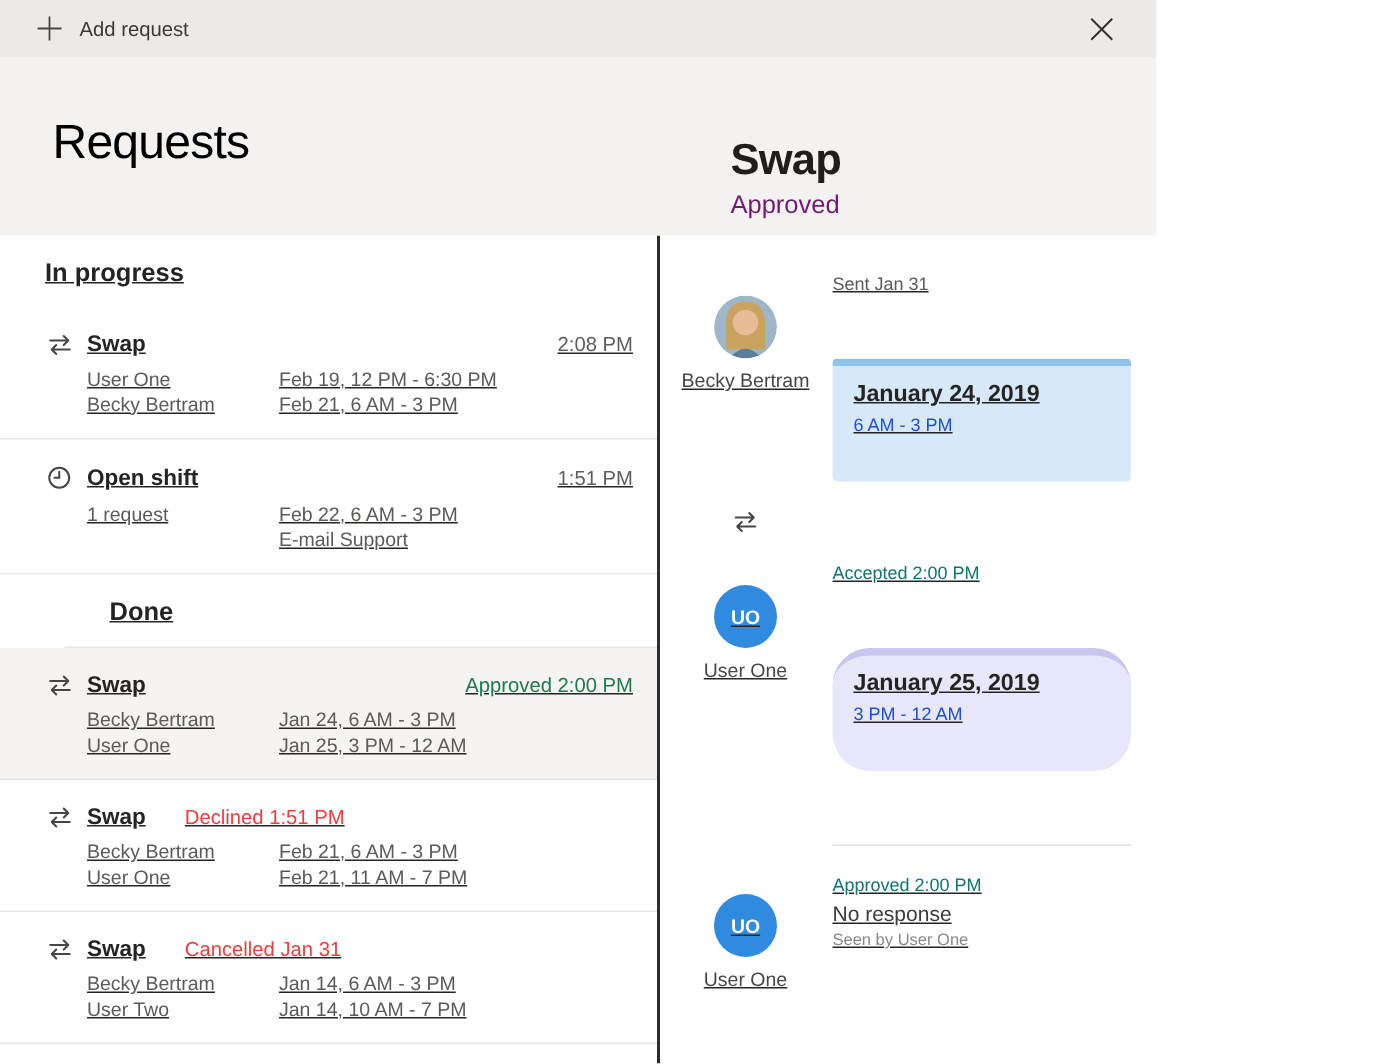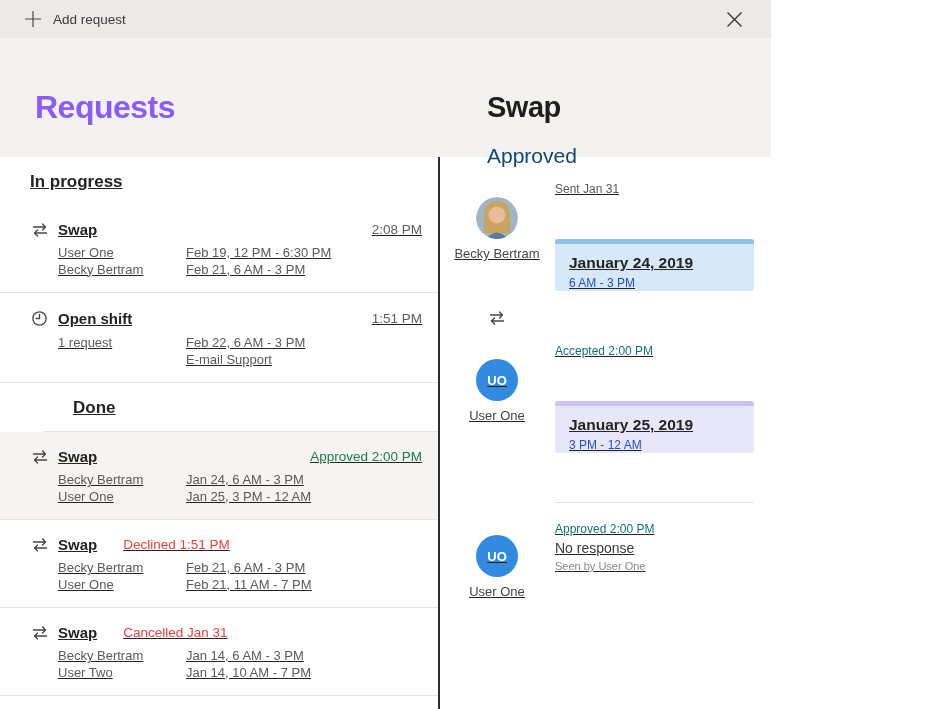--- a/index.html
+++ b/index.html
@@ -24,26 +24,26 @@
     font-family:inherit; font-size:13.5px; color:#3b3a39;
   }
   .topbar-spacer { flex:1; }
   .close-btn { background:none; border:none; cursor:pointer; padding:4px; display:flex; }
 
   
   .header {
     height:119px; background:#f3f2f0; flex-shrink:0; position:relative;
   }
   .page-title {
-    position:absolute; left:35px; top:51px;
-    font-size:32px; font-weight:700; color:#8b5cf6; letter-spacing:-0.5px;
+    position:absolute; left:35px; top:38px;
+    font-size:32px; font-weight:400; color:#000000; letter-spacing:-0.5px;
   }
   .detail-heading { position:absolute; left:487px; top:53px; }
   .detail-title { font-size:29px; font-weight:700; color:#1f1e1d; letter-spacing:-0.5px; }
-  .detail-subtitle { font-size:21px; color:#0c4a6e; margin-top:20px; }
+  .detail-subtitle { font-size:17px; color:#701a75; margin-top:3px; }
 
   
   .content { flex:1; display:flex; min-height:0;text-decoration:underline; }
   .list-panel {
     width:440px; flex-shrink:0; background:#fff;
     border-right:2px solid #2e2d2c; overflow:hidden;
   }
   .detail-panel { flex:1; background:#fff; padding:25px 17px 0 15px; }
 
   
@@ -81,23 +81,23 @@
     width:42px; height:42px; border-radius:50%;
     background:#2f8ae0; color:#ffffff;
     font-size:13px; font-weight:600;
     display:flex; align-items:center; justify-content:center;
   }
   .avatar-name { font-size:13px; color:#484644; margin-top:7px; white-space:nowrap; }
   .card-col { flex:1; min-width:0; }
   .block-label { font-size:12px; margin-bottom:4px; }
   .lbl-gray { color:#5c5a58; }
   .lbl-green { color:#0f766e; }
-  .shift-card { border-radius:3px; padding:10px 14px 1px;margin-top:43px; }
+  .shift-card { border-radius:3px; padding:10px 14px 31px;margin-top:43px; }
   .shift-card.blue { background:#d7e9f9; border-top:5px solid #8fc3ee; }
-  .shift-card.purple { background:#e8e6f9; border-top:5px solid #c9c5ee; }
+  .shift-card.purple { background:#e8e6f9; border-top:5px solid #c9c5ee;border-radius:25px; }
   .card-date { font-size:15.5px; font-weight:600; color:#252423; }
   .card-time { font-size:12px; color:#1d4ed8; margin-top:4px; }
   .swap-row { width:84px; margin:20px 0 15px; text-align:center; }
   .detail-divider { border:none; border-top:1px solid #e1e0de; margin:49px 0 0 100px; }
   .response-block { padding-top:2px; }
   .response-line { font-size:14px; color:#3b3a39; margin-top:4px; }
   .seen-line { font-size:11px; color:#8a8886; margin-top:4px; }
 </style>
 </head>
 <body>

